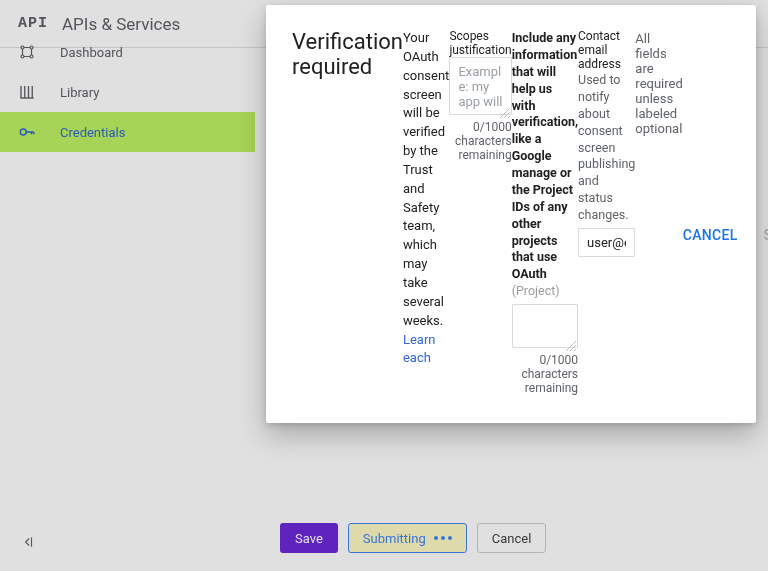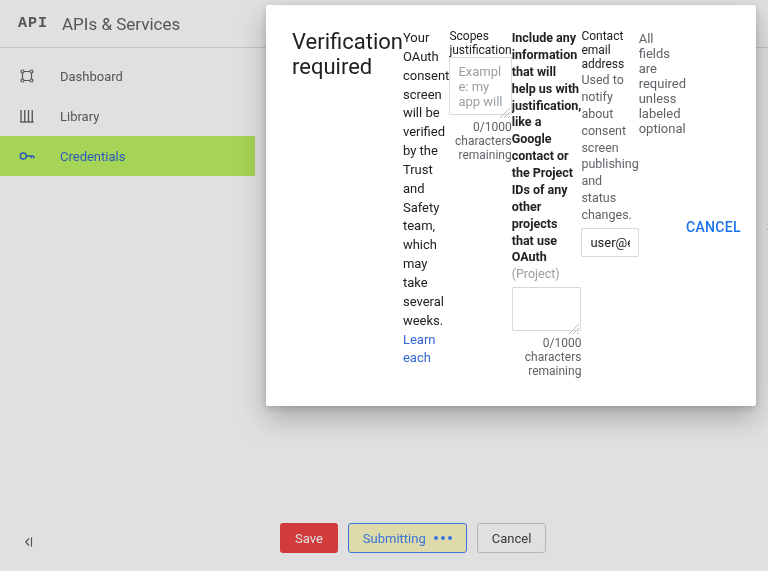--- a/index.html
+++ b/index.html
@@ -33,21 +33,21 @@
       margin-right: 14px;
     }
     .topbar-title {
       font-size: 17px;
       color: #5f6368;
     }
 
     .sidebar {
       position: absolute;
       left: 0;
-      top: 56px;
+      top: 32px;
       width: 256px;
       bottom: 0;
       border-right: 1px solid transparent;
     }
     .sidebar-item {
       display: flex;
       align-items: center;
       height: 40px;
       padding: 0 18px;
       font-size: 13px;
@@ -95,21 +95,21 @@
       align-items: center;
       height: 30px;
       padding: 0 14px;
       border-radius: 3px;
       font-size: 13px;
       cursor: pointer;
       border: 1px solid transparent;
       gap: 8px;
     }
     .btn-save {
-      background: #ef4444;
+      background: #6d28d9;
       color: #fff;
     }
     .btn-submitting {
       background: #fef9c3;
       border: 1px solid #4285f4;
       color: #4285f4;
     }
     .btn-cancel2 {
       background: #fff;
       border: 1px solid #cfcfcf;
@@ -306,21 +306,21 @@
       <textarea class="tall" placeholder="Example: my app will use https://www.googleapis.com/auth/calendar.readonly to show a user's calendar data on the scheduling screen of my app to help users manage their schedule directly through my app." style=""></textarea>
       <span class="ta-grip"><svg viewBox="0 0 10 10">
             <path d="M0 10L10 0M4 10L10 4M8 10L10 8" stroke="#bdbdbd" stroke-width="1"></path>
           </svg></span>
     </div>
     <div class="counter">0/1000 characters remaining</div>
   </div>
 
   <div class="field">
     <div class="sublabel">
-      <b>Include any information that will help us with justification, like a Google contact or the Project IDs of any other projects that use OAuth</b><span class="optional"> (Project)</span>
+      <b>Include any information that will help us with verification, like a Google manage or the Project IDs of any other projects that use OAuth</b><span class="optional"> (Project)</span>
     </div>
     <div class="ta-wrap">
       <textarea class="short" style=""></textarea>
       <span class="ta-grip"><svg viewBox="0 0 10 10">
             <path d="M0 10L10 0M4 10L10 4M8 10L10 8" stroke="#bdbdbd" stroke-width="1"></path>
           </svg></span>
     </div>
     <div class="counter">0/1000 characters remaining</div>
   </div>
 

